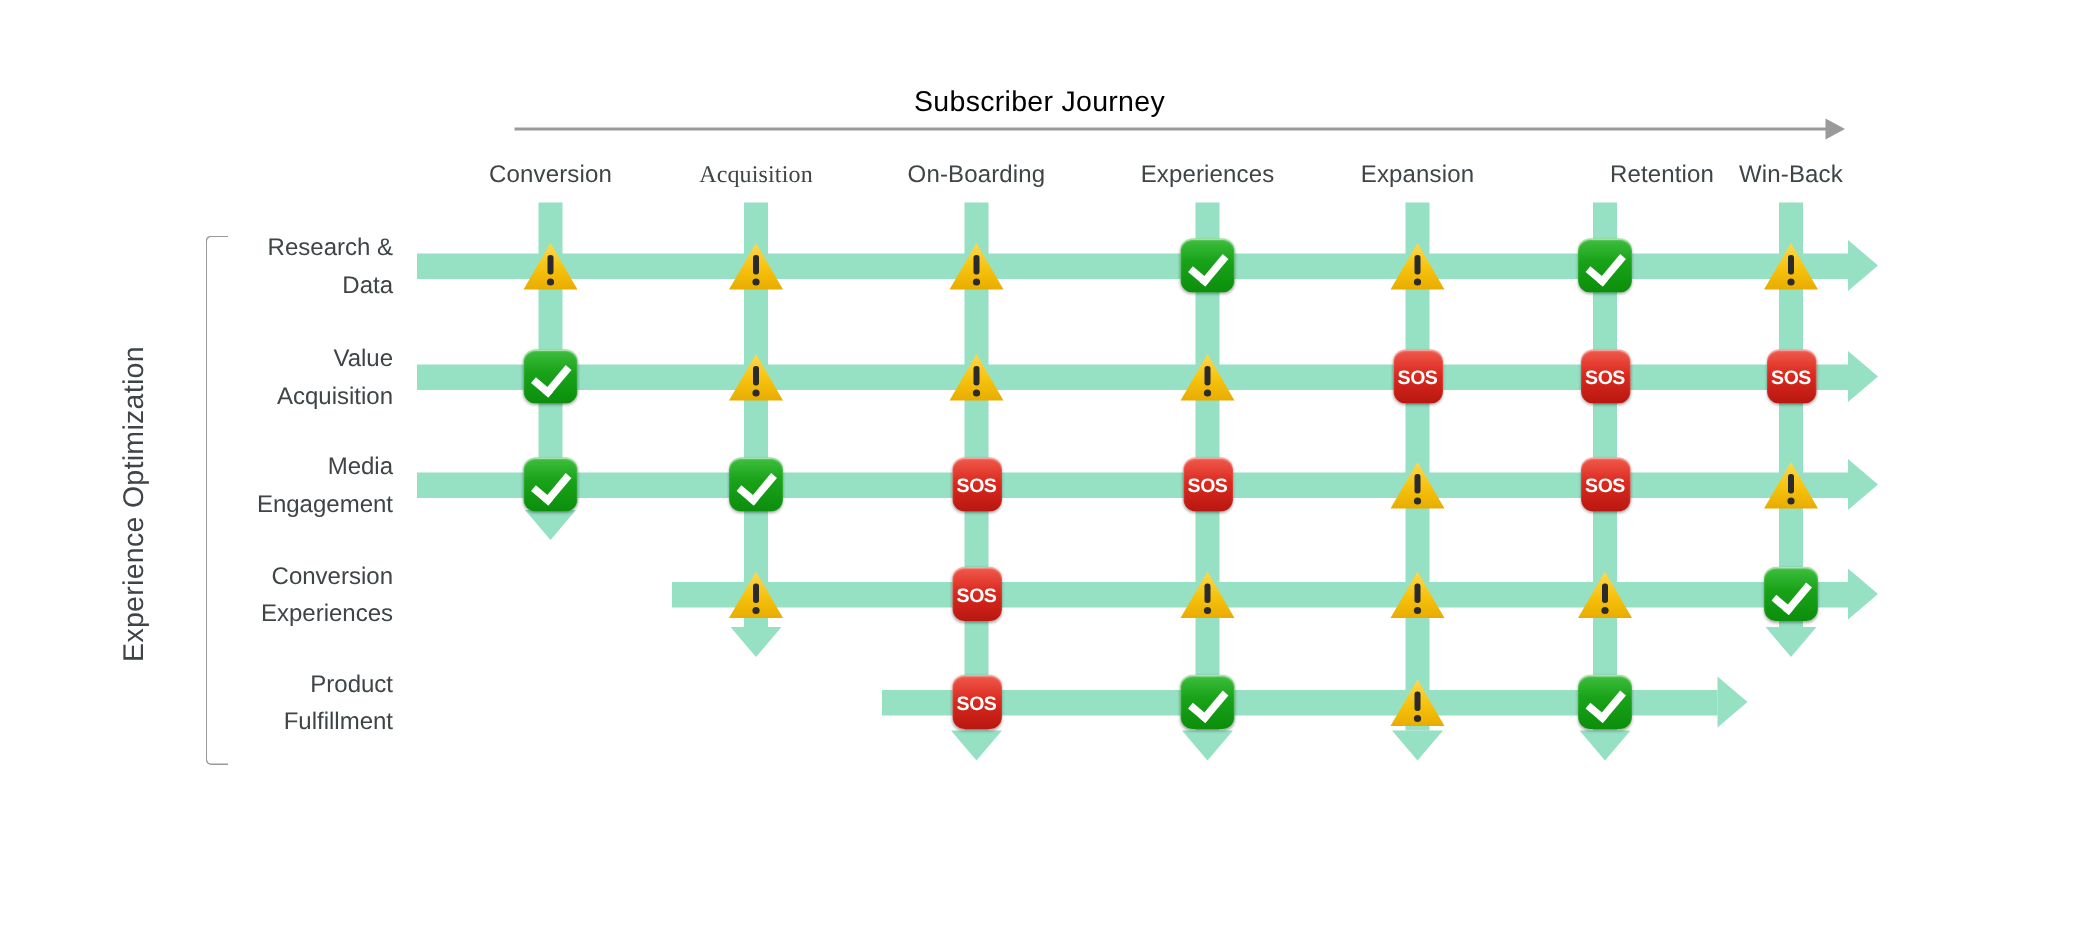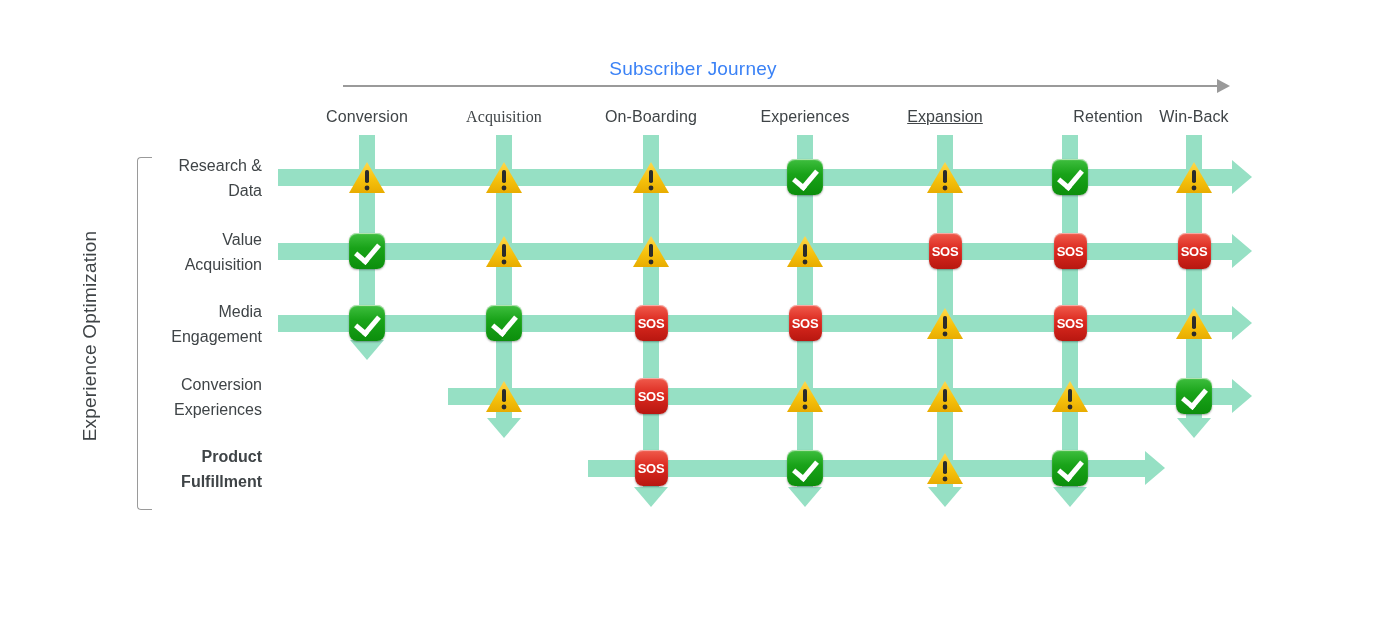--- a/index.html
+++ b/index.html
@@ -7,21 +7,21 @@
     width:1386px;height:624px;background:#ffffff;
     font-family:"Liberation Sans", sans-serif;
     color:#3f4447;
     overflow:hidden;
   }
   #stage{position:relative;width:1386px;height:624px;}
 
   
   .journey-title{
     position:absolute;left:0;top:58px;width:1386px;text-align:center;
-    font-size:19px;color:#3b82f6;letter-spacing:.2px;
+    font-size:19px;color:#000000;letter-spacing:.2px;
   }
   .journey-axis{
     position:absolute;left:343px;top:85px;width:880px;height:2px;background:#9a9a9a;
   }
   .journey-axis-head{
     position:absolute;left:1217px;top:79px;width:0;height:0;
     border-left:13px solid #9a9a9a;
     border-top:7px solid transparent;
     border-bottom:7px solid transparent;
   }
@@ -101,21 +101,21 @@
   <div class="journey-axis-head"></div>
 
   <div class="exp-title">Experience Optimization</div>
   <div class="row-bracket"></div>
 
   <div id="layer-cols">
       <div class="col-label" style="left: 367px;">Conversion</div>
       <div class="col-label" style="left: 504px; font-family: Liberation Serif, serif;">Acquisition</div>
       <div class="col-label" style="left: 651px;">On-Boarding</div>
       <div class="col-label" style="left: 805px;">Experiences</div>
-      <div class="col-label" style="left: 945px; text-decoration: underline;">Expansion</div>
+      <div class="col-label" style="left: 945px;">Expansion</div>
       <div class="col-label" style="left: 1108px;">Retention</div>
       <div class="col-label" style="left: 1194px;">Win-Back</div>
     </div>
   <div id="layer-vflow">
       <div class="vbar" style="left: 359px; top: 135px; height: 205px;"></div>
       <div class="vhead" style="left: 350px; top: 340px;"></div>
       <div class="vbar" style="left: 496px; top: 135px; height: 283px;"></div>
       <div class="vhead" style="left: 487px; top: 418px;"></div>
       <div class="vbar" style="left: 643px; top: 135px; height: 352px;"></div>
       <div class="vhead" style="left: 634px; top: 487px;"></div>
@@ -142,21 +142,21 @@
     </div>
   <div id="layer-labels">
       <div class="row-label" style="top: 153px;">Research &amp;
 Data</div>
       <div class="row-label" style="top: 227px;">Value
 Acquisition</div>
       <div class="row-label" style="top: 299px;">Media
 Engagement</div>
       <div class="row-label" style="top: 372px;">Conversion
 Experiences</div>
-      <div class="row-label" style="top: 444px; font-weight: bold;">Product
+      <div class="row-label" style="top: 444px;">Product
 Fulfillment</div>
     </div>
   <div id="layer-icons">
       <div class="icon" style="left: 367px; top: 177px;">
         <div class="ic-warn">
           <svg width="40" height="36" viewBox="0 0 40 36">
             <defs>
               <linearGradient id="wg" x1="0" y1="0" x2="0" y2="1">
                 <stop offset="0%" stop-color="#ffd84d"></stop>
                 <stop offset="55%" stop-color="#f6c20d"></stop>

